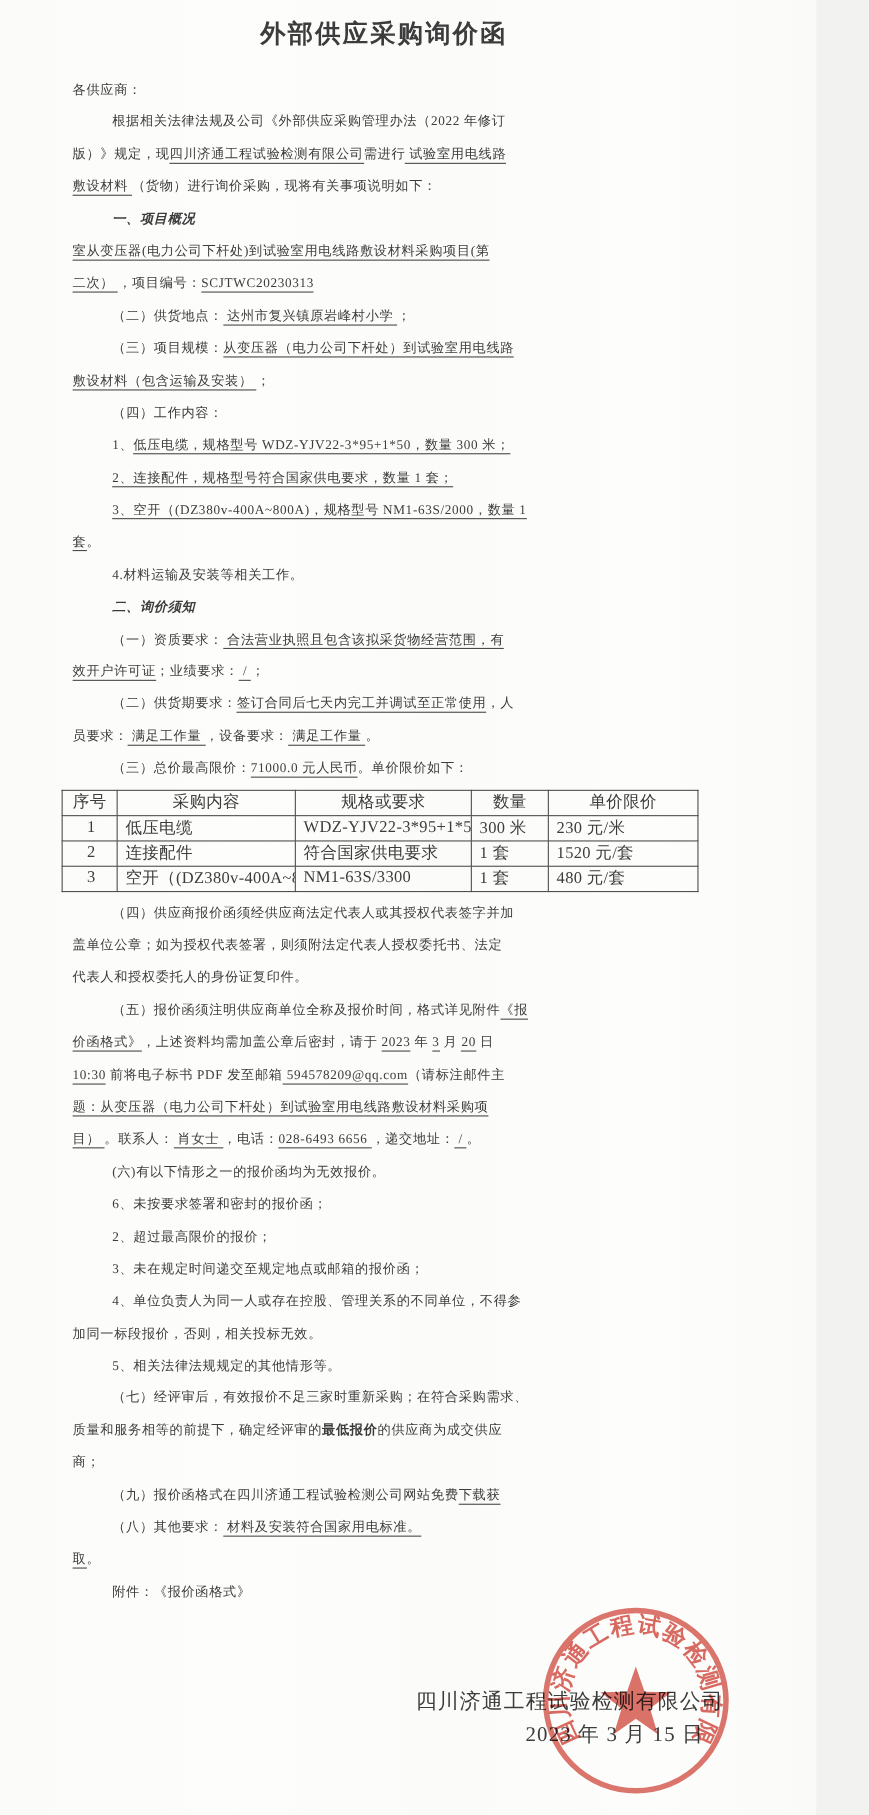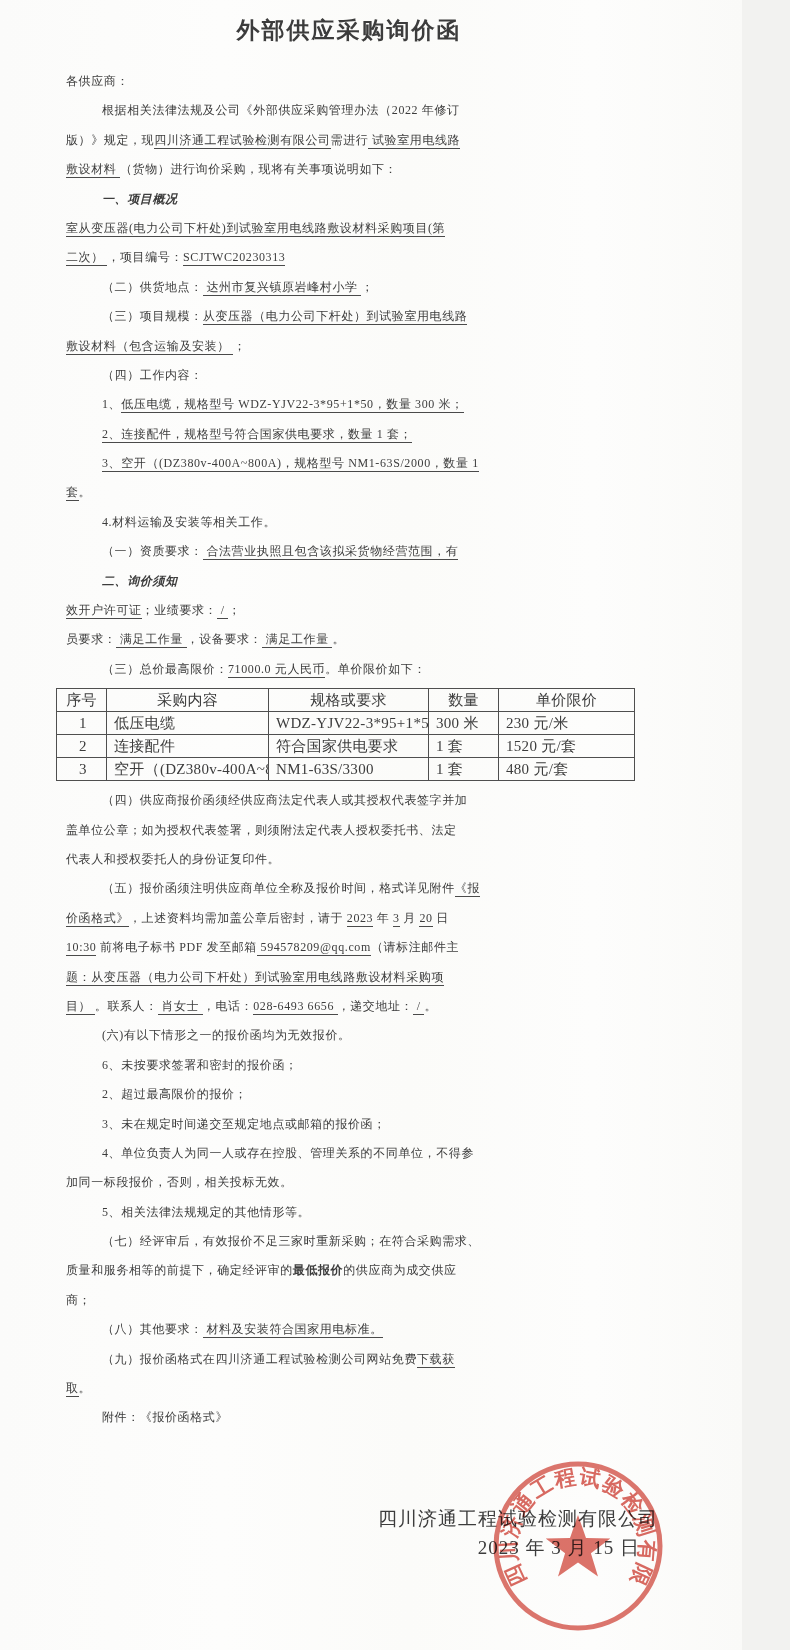--- a/index.html
+++ b/index.html
@@ -96,23 +96,24 @@
       <div class="line"><span class="seg u">二次） </span><span class="seg">，项目编号：</span><span class="seg u">SCJTWC20230313</span></div>
       <div class="line ind"><span class="seg">（二）供货地点：</span><span class="seg u"> 达州市复兴镇原岩峰村小学 </span><span class="seg">；</span></div>
       <div class="line ind"><span class="seg">（三）项目规模：</span><span class="seg u">从变压器（电力公司下杆处）到试验室用电线路</span></div>
       <div class="line"><span class="seg u">敷设材料（包含运输及安装） </span><span class="seg">；</span></div>
       <div class="line ind"><span class="seg">（四）工作内容：</span></div>
       <div class="line ind"><span class="seg">1、</span><span class="seg u">低压电缆，规格型号 WDZ-YJV22-3*95+1*50，数量 300 米；</span></div>
       <div class="line ind"><span class="seg u">2、连接配件，规格型号符合国家供电要求，数量 1 套；</span></div>
       <div class="line ind"><span class="seg u">3、空开（(DZ380v-400A~800A)，规格型号 NM1-63S/2000，数量 1</span></div>
       <div class="line"><span class="seg u">套</span><span class="seg">。</span></div>
       <div class="line ind"><span class="seg">4.材料运输及安装等相关工作。</span></div>
+      <div class="line ind bold"><span class="seg">二、询价须知</span></div>
       <div class="line ind"><span class="seg">（一）资质要求：</span><span class="seg u"> 合法营业执照且包含该拟采货物经营范围，有</span></div>
-      <div class="line ind bold"><span class="seg">二、询价须知</span></div>
       <div class="line"><span class="seg u">效开户许可证</span><span class="seg">；业绩要求：</span><span class="seg u"> / </span><span class="seg">；</span></div>
+      <div class="line ind"><span class="seg">（二）供货期要求：</span><span class="seg u">签订合同后七天内完工并调试至正常使用</span><span class="seg">，人</span></div>
       <div class="line"><span class="seg">员要求：</span><span class="seg u"> 满足工作量 </span><span class="seg">，设备要求：</span><span class="seg u"> 满足工作量 </span><span class="seg">。</span></div>
       <div class="line ind"><span class="seg">（三）总价最高限价：</span><span class="seg u">71000.0 元人民币</span><span class="seg">。单价限价如下：</span></div>
     </section>
 
   <table class="price">
     <colgroup>
       <col class="c0">
         <col class="c1">
         <col class="c2">
         <col class="c3">
@@ -164,22 +165,22 @@
       <div class="line ind"><span class="seg">(六)有以下情形之一的报价函均为无效报价。</span></div>
       <div class="line ind"><span class="seg">6、未按要求签署和密封的报价函；</span></div>
       <div class="line ind"><span class="seg">2、超过最高限价的报价；</span></div>
       <div class="line ind"><span class="seg">3、未在规定时间递交至规定地点或邮箱的报价函；</span></div>
       <div class="line ind"><span class="seg">4、单位负责人为同一人或存在控股、管理关系的不同单位，不得参</span></div>
       <div class="line"><span class="seg">加同一标段报价，否则，相关投标无效。</span></div>
       <div class="line ind"><span class="seg">5、相关法律法规规定的其他情形等。</span></div>
       <div class="line ind"><span class="seg">（七）经评审后，有效报价不足三家时重新采购；在符合采购需求、</span></div>
       <div class="line"><span class="seg">质量和服务相等的前提下，确定经评审的</span><span class="seg b">最低报价</span><span class="seg">的供应商为成交供应</span></div>
       <div class="line"><span class="seg">商；</span></div>
+      <div class="line ind"><span class="seg">（九）报价函格式在四川济通工程试验检测公司网站免费</span><span class="seg u">下载获</span></div>
       <div class="line ind"><span class="seg">（八）其他要求：</span><span class="seg u"> 材料及安装符合国家用电标准。</span></div>
-      <div class="line ind"><span class="seg">（九）报价函格式在四川济通工程试验检测公司网站免费</span><span class="seg u">下载获</span></div>
       <div class="line"><span class="seg u">取</span><span class="seg">。</span></div>
       <div class="line ind gap"><span class="seg">附件：《报价函格式》</span></div>
     </section>
 
   <div class="signature">
     <div class="sig-line">四川济通工程试验检测有限公司</div>
     <div class="sig-line sig-date">2023 年 3 月 15 日</div>
   </div>
 
   <svg class="seal" viewBox="0 0 180 180" xmlns="http://www.w3.org/2000/svg">

